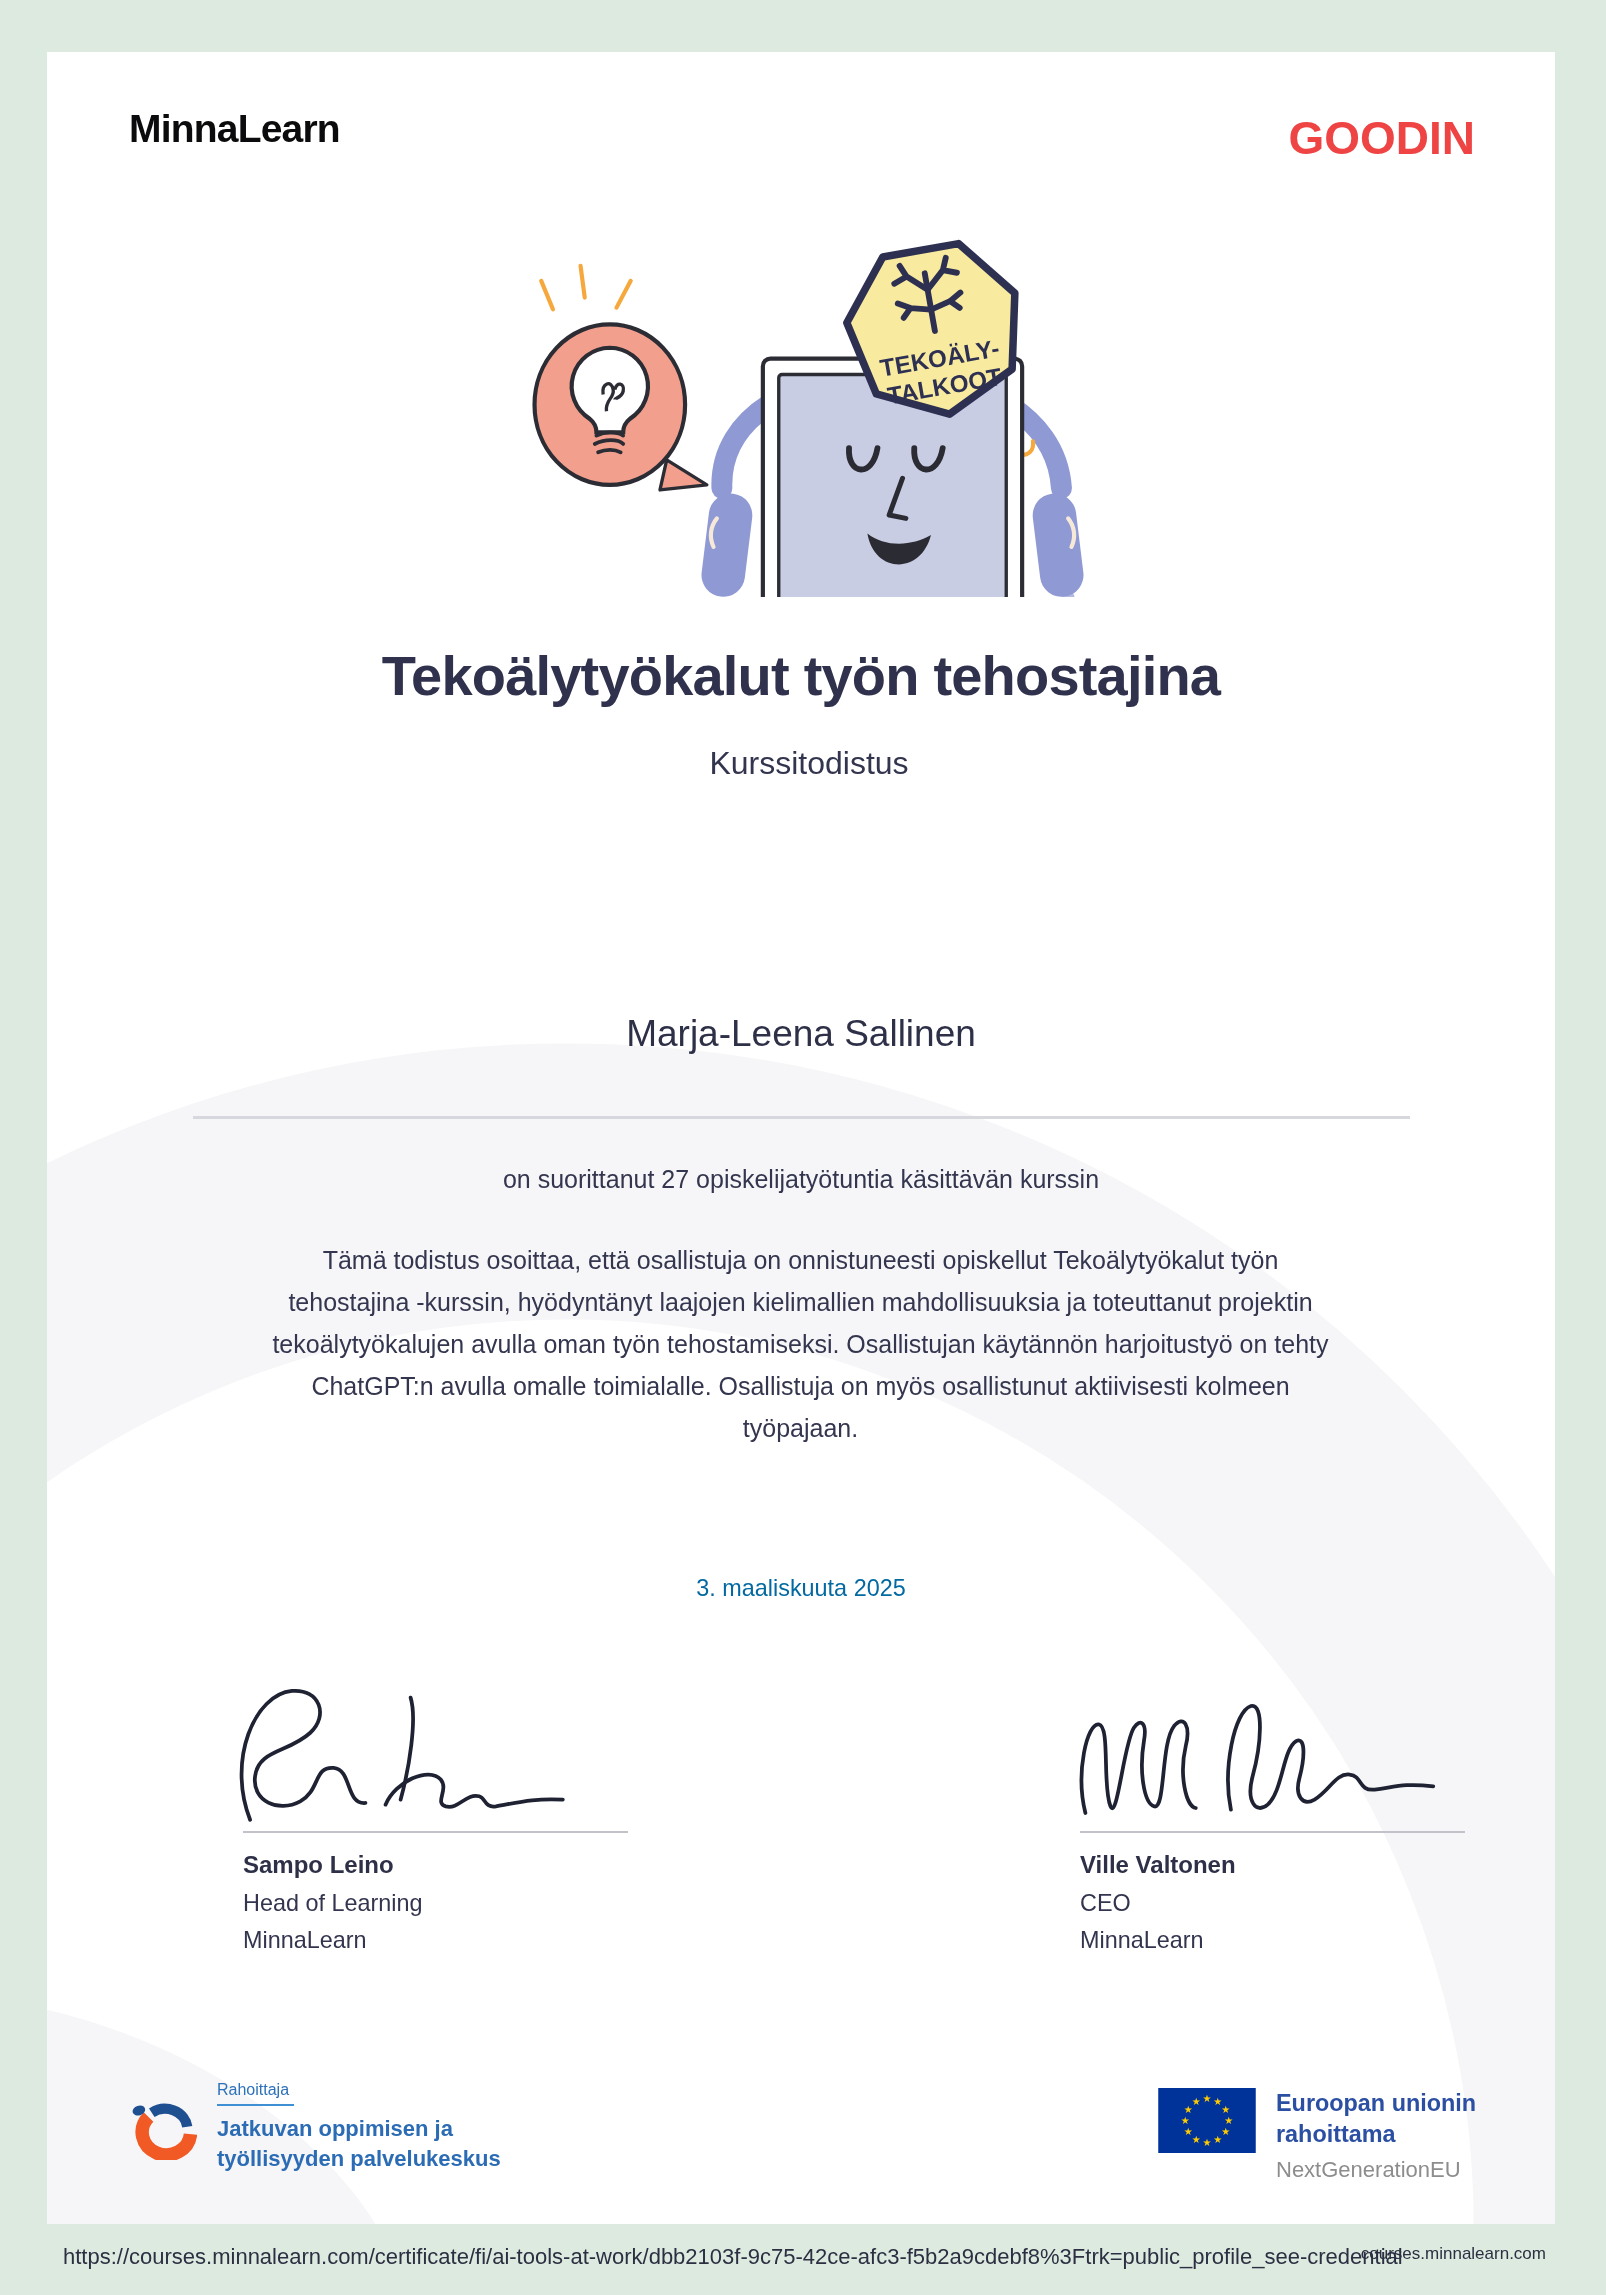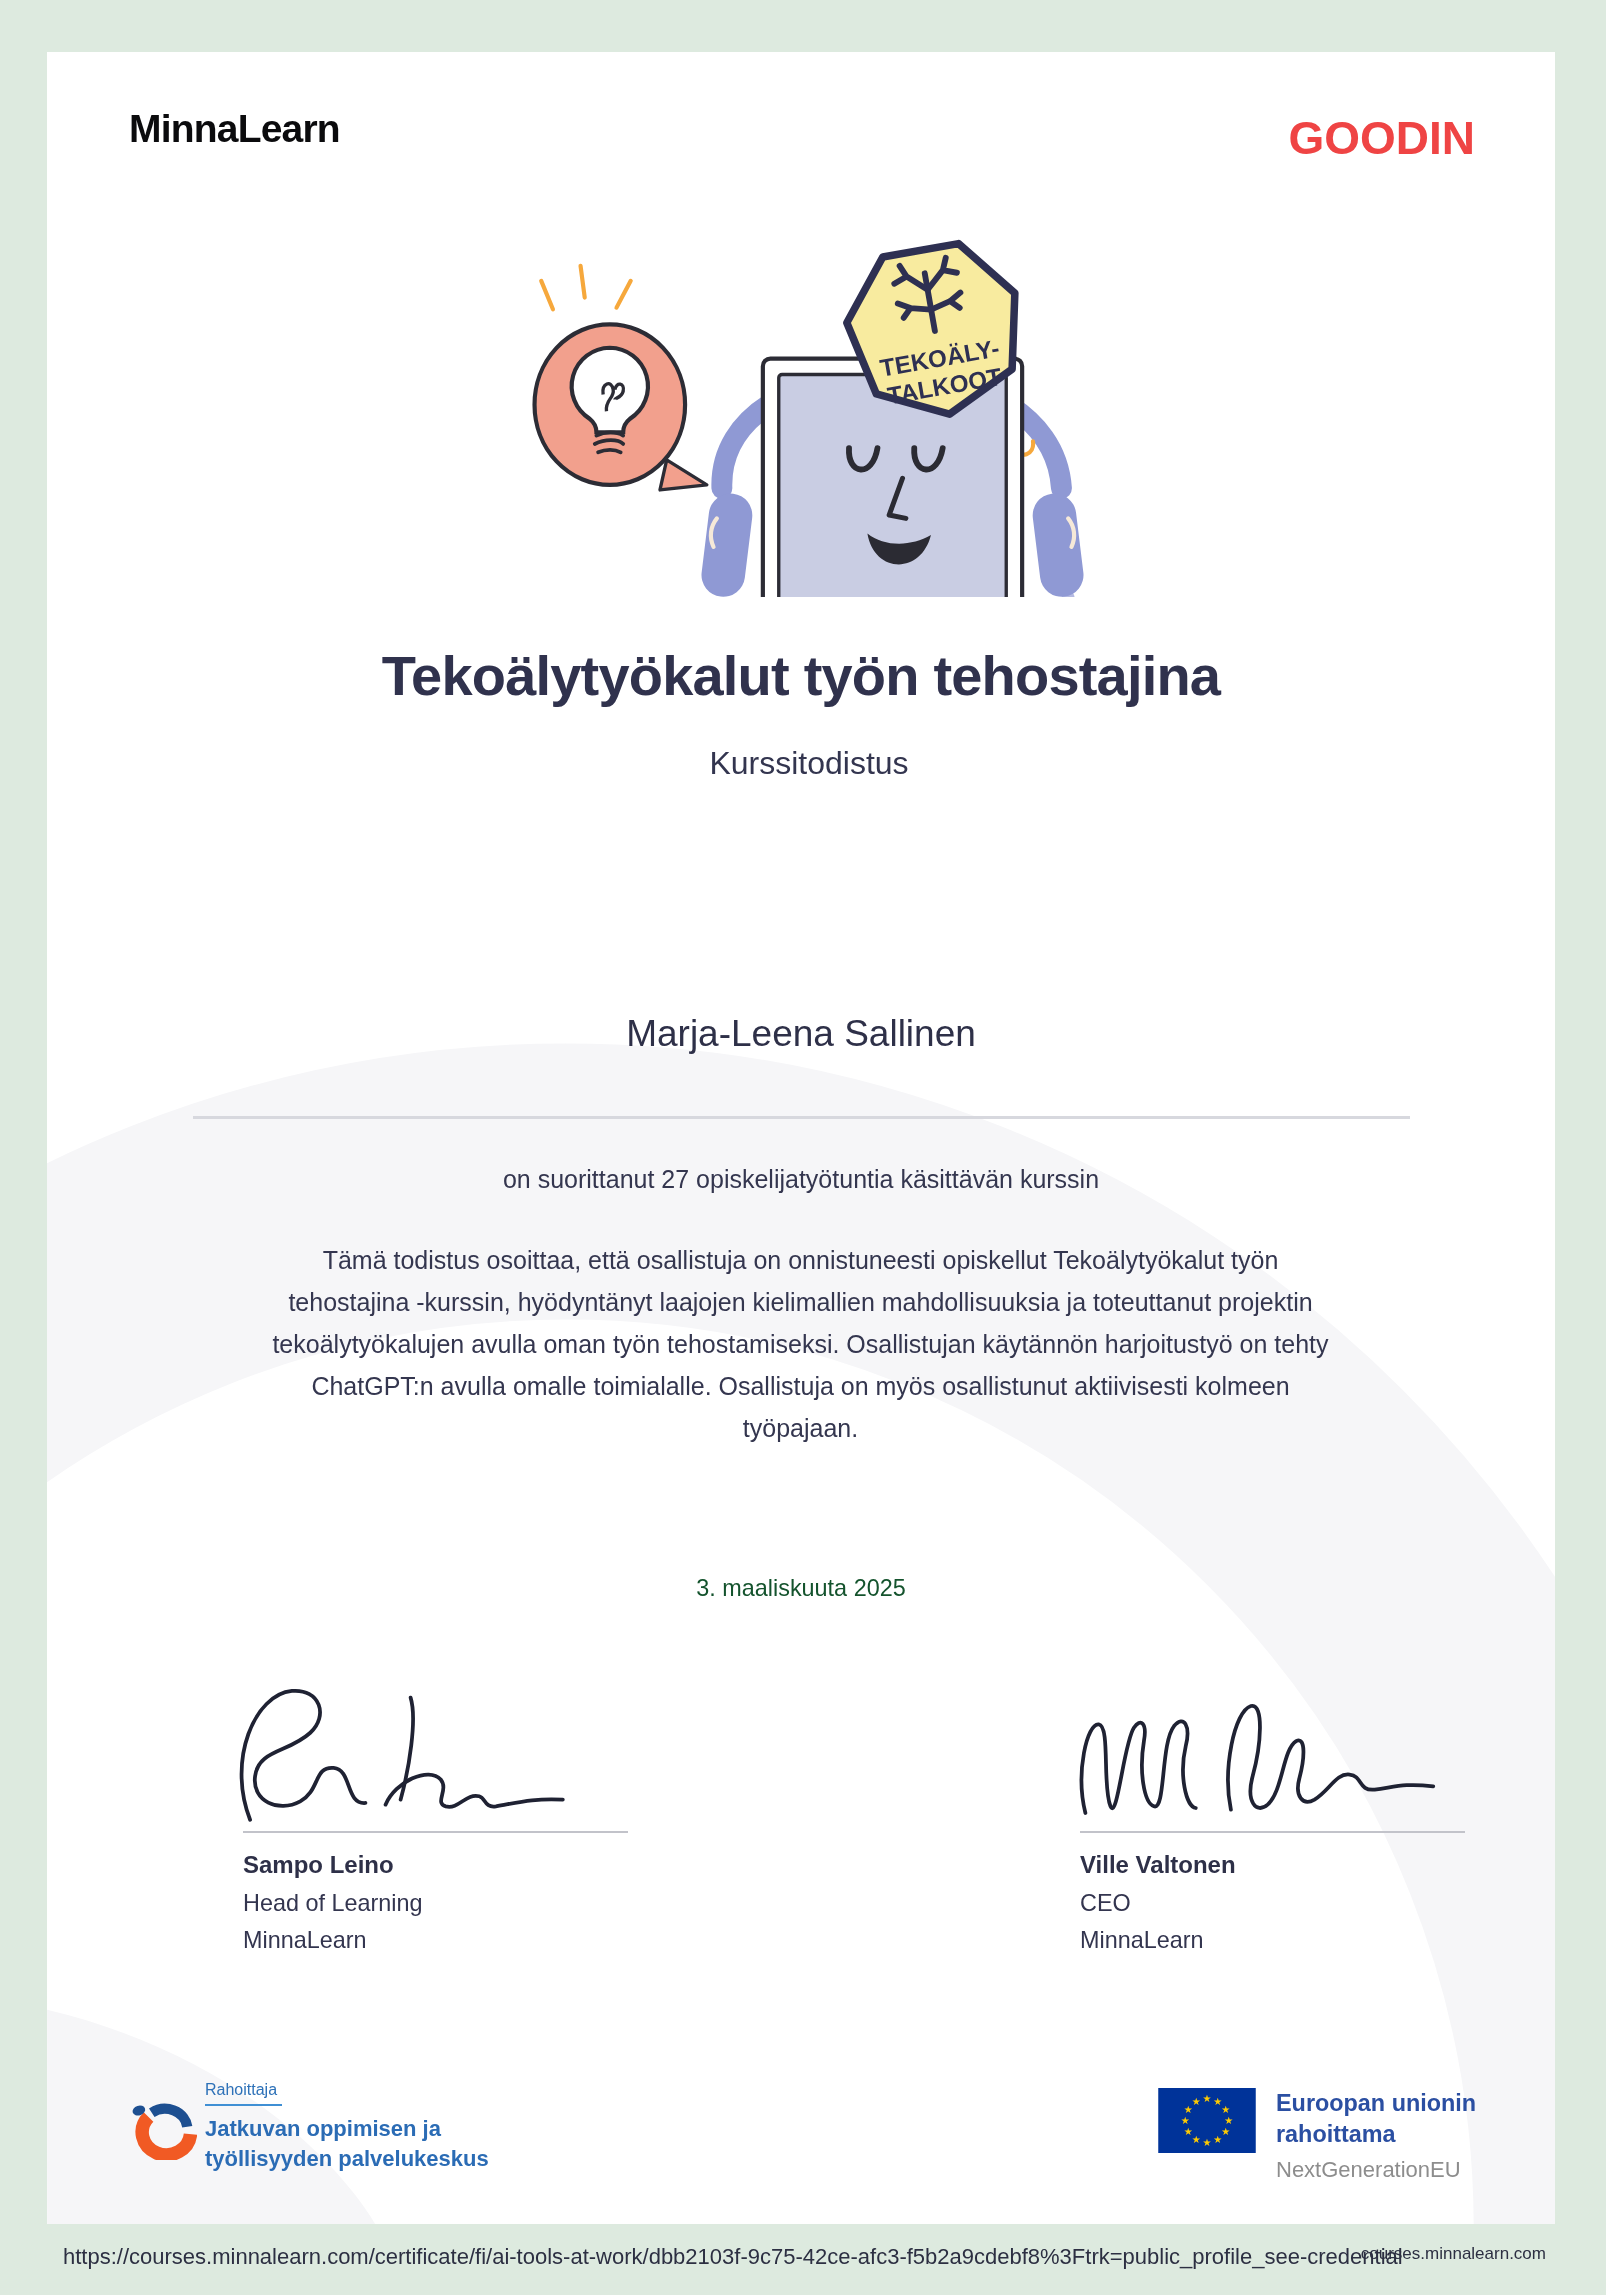--- a/index.html
+++ b/index.html
@@ -42,31 +42,31 @@
   .statement{
     position:absolute;left:0;top:1113px;width:100%;text-align:center;
     font-size:25px;color:#34364f;
   }
   .description{
     position:absolute;left:218px;top:1187px;width:1071px;text-align:center;
     font-size:25px;line-height:42px;color:#34364f;
   }
   .date{
     position:absolute;left:0;top:1523px;width:100%;text-align:center;
-    font-size:23.4px;color:#14532d;
+    font-size:23.4px;color:#0369a1;
   }
   .sig{position:absolute;top:1627px;width:393px;height:335px;}
   .sig.left{left:196px;}
   .sig.right{left:1033px;}
   .sig-scribble{position:absolute;left:-13.4px;top:0;width:393px;height:161px;}
   .sig-line{position:absolute;left:0;top:152px;width:385px;height:1.7px;background:#c2c3ca;}
   .sig-name{position:absolute;left:0;top:172px;font-size:24px;font-weight:700;color:#2e3048;}
   .sig-role{position:absolute;left:0;top:211px;font-size:23.4px;color:#33354f;}
   .sig-org{position:absolute;left:0;top:248px;font-size:23.4px;color:#33354f;}
-  .jotpa{position:absolute;left:80px;top:2029px;display:flex;gap:8px;align-items:flex-start;}
+  .jotpa{position:absolute;left:80px;top:2029px;display:flex;gap:20px;align-items:flex-start;}
   .jotpa-logo{margin-top:22px;}
   .jotpa-label{font-size:16px;color:#2d71b8;font-weight:400;}
   .jotpa-underline{width:77px;height:1.7px;background:#3f8fd4;margin:5px 0 8.4px 0;}
   .jotpa-name{font-size:22px;font-weight:600;color:#2b6cb5;line-height:30px;}
   .eu{position:absolute;left:1111px;top:2036px;display:flex;gap:20px;align-items:flex-start;}
   .eu-line{font-size:23.4px;font-weight:700;color:#2b4fa2;line-height:31px;}
   .eu-sub{font-size:22px;font-weight:400;color:#8d8d8d;margin-top:6.7px;}
   .url-left{
     position:absolute;left:63px;top:2244px;font-size:22px;color:#2c2f42;white-space:nowrap;
   }

